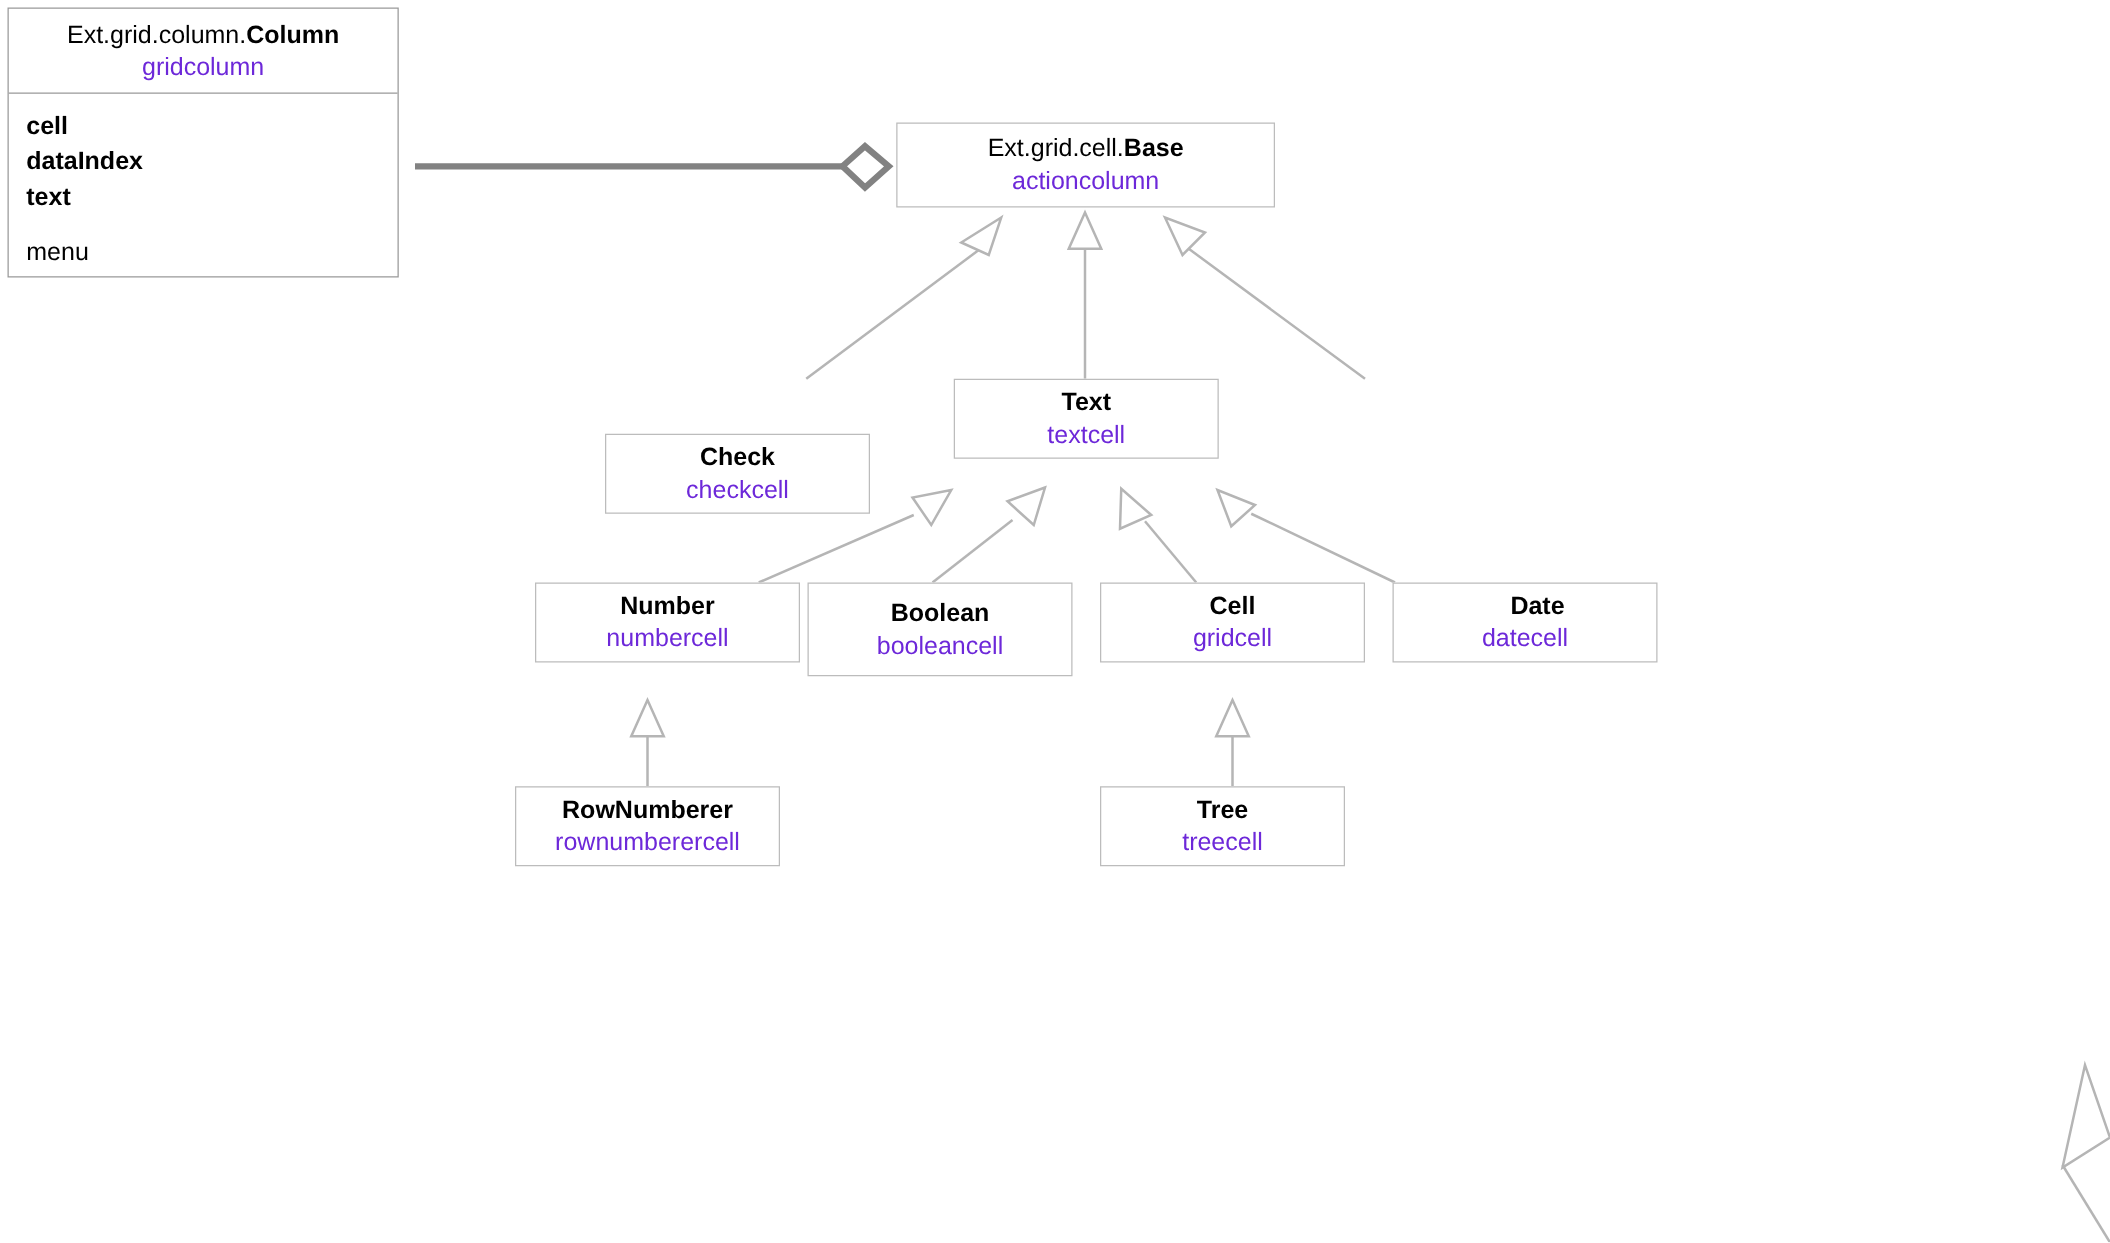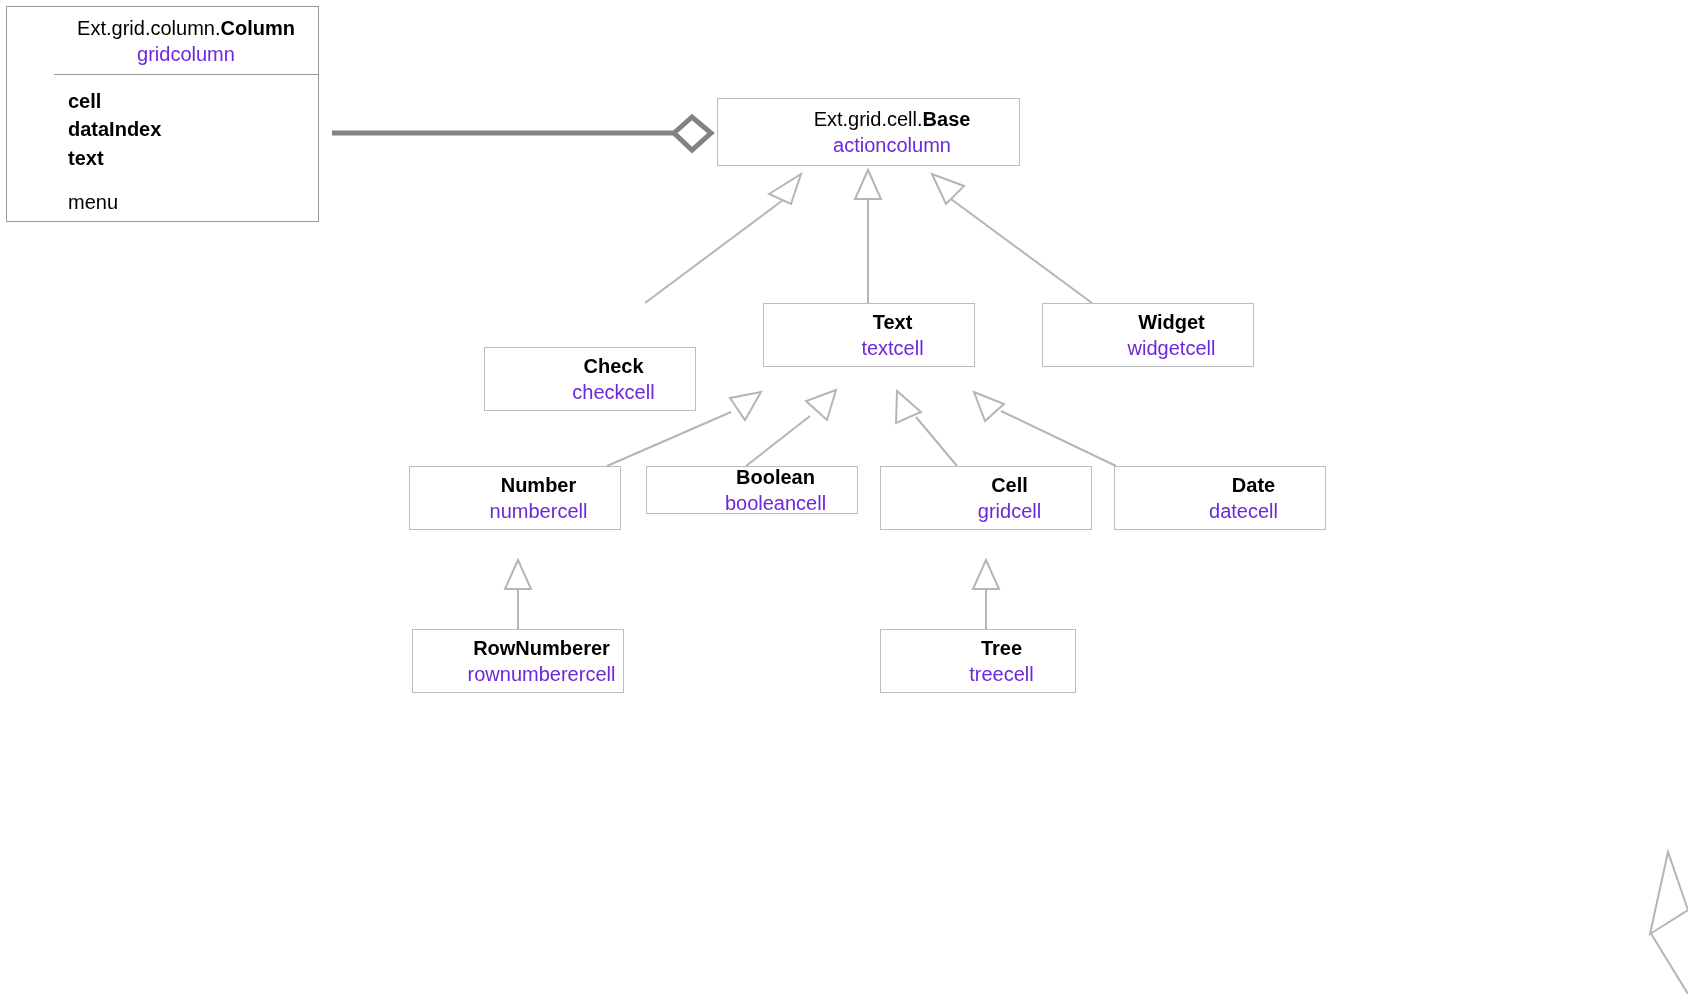--- a/index.html
+++ b/index.html
@@ -29,21 +29,20 @@
   .node {
     position: absolute;
     box-sizing: border-box;
     background: #ffffff;
     border: 1px solid #bcbcbc;
     display: flex;
     flex-direction: column;
     align-items: center;
     justify-content: center;
     z-index: 3;
-    padding-left: 47px;
   }
   .node .title {
     font-size: 20px;
     color: #000000;
     line-height: 1.3;
     text-align: center;
     white-space: nowrap;
   }
   .node .title .pkg {
     font-weight: 400;
@@ -183,31 +182,27 @@
   <div class="node" id="node-check" style="left:484px; top:303px; width:212px; height:64px;margin-top:44px;">
     <div class="title cls" style="font-weight:700;">Check</div>
     <div class="alias">checkcell</div>
   </div>
 
   <div class="node" id="node-text" style="left:763px; top:303px; width:212px; height:64px;">
     <div class="title cls" style="font-weight:700;">Text</div>
     <div class="alias">textcell</div>
   </div>
 
-  <div class="node" id="node-widget" style="left:1042px; top:303px; width:212px; height:64px;">
-    <div class="title cls" style="font-weight:700;">Widget</div>
-    <div class="alias">widgetcell</div>
-  </div>
-
-  <div class="node" id="node-number" style="left:409px; top:466px; width:212px; height:64px;">
+
+  <div class="node" id="node-number" style="left:428px; top:466px; width:212px; height:64px;">
     <div class="title cls" style="font-weight:700;">Number</div>
     <div class="alias">numbercell</div>
   </div>
 
-  <div class="node" id="node-boolean" style="left:646px; top:466px; width:212px; height:48px;">
+  <div class="node" id="node-boolean" style="left:646px; top:466px; width:212px; height:75px;">
     <div class="title cls" style="font-weight:700;">Boolean</div>
     <div class="alias">booleancell</div>
   </div>
 
   <div class="node" id="node-cell" style="left:880px; top:466px; width:212px; height:64px;">
     <div class="title cls" style="font-weight:700;">Cell</div>
     <div class="alias">gridcell</div>
   </div>
 
   <div class="node" id="node-date" style="left:1114px; top:466px; width:212px; height:64px;">

